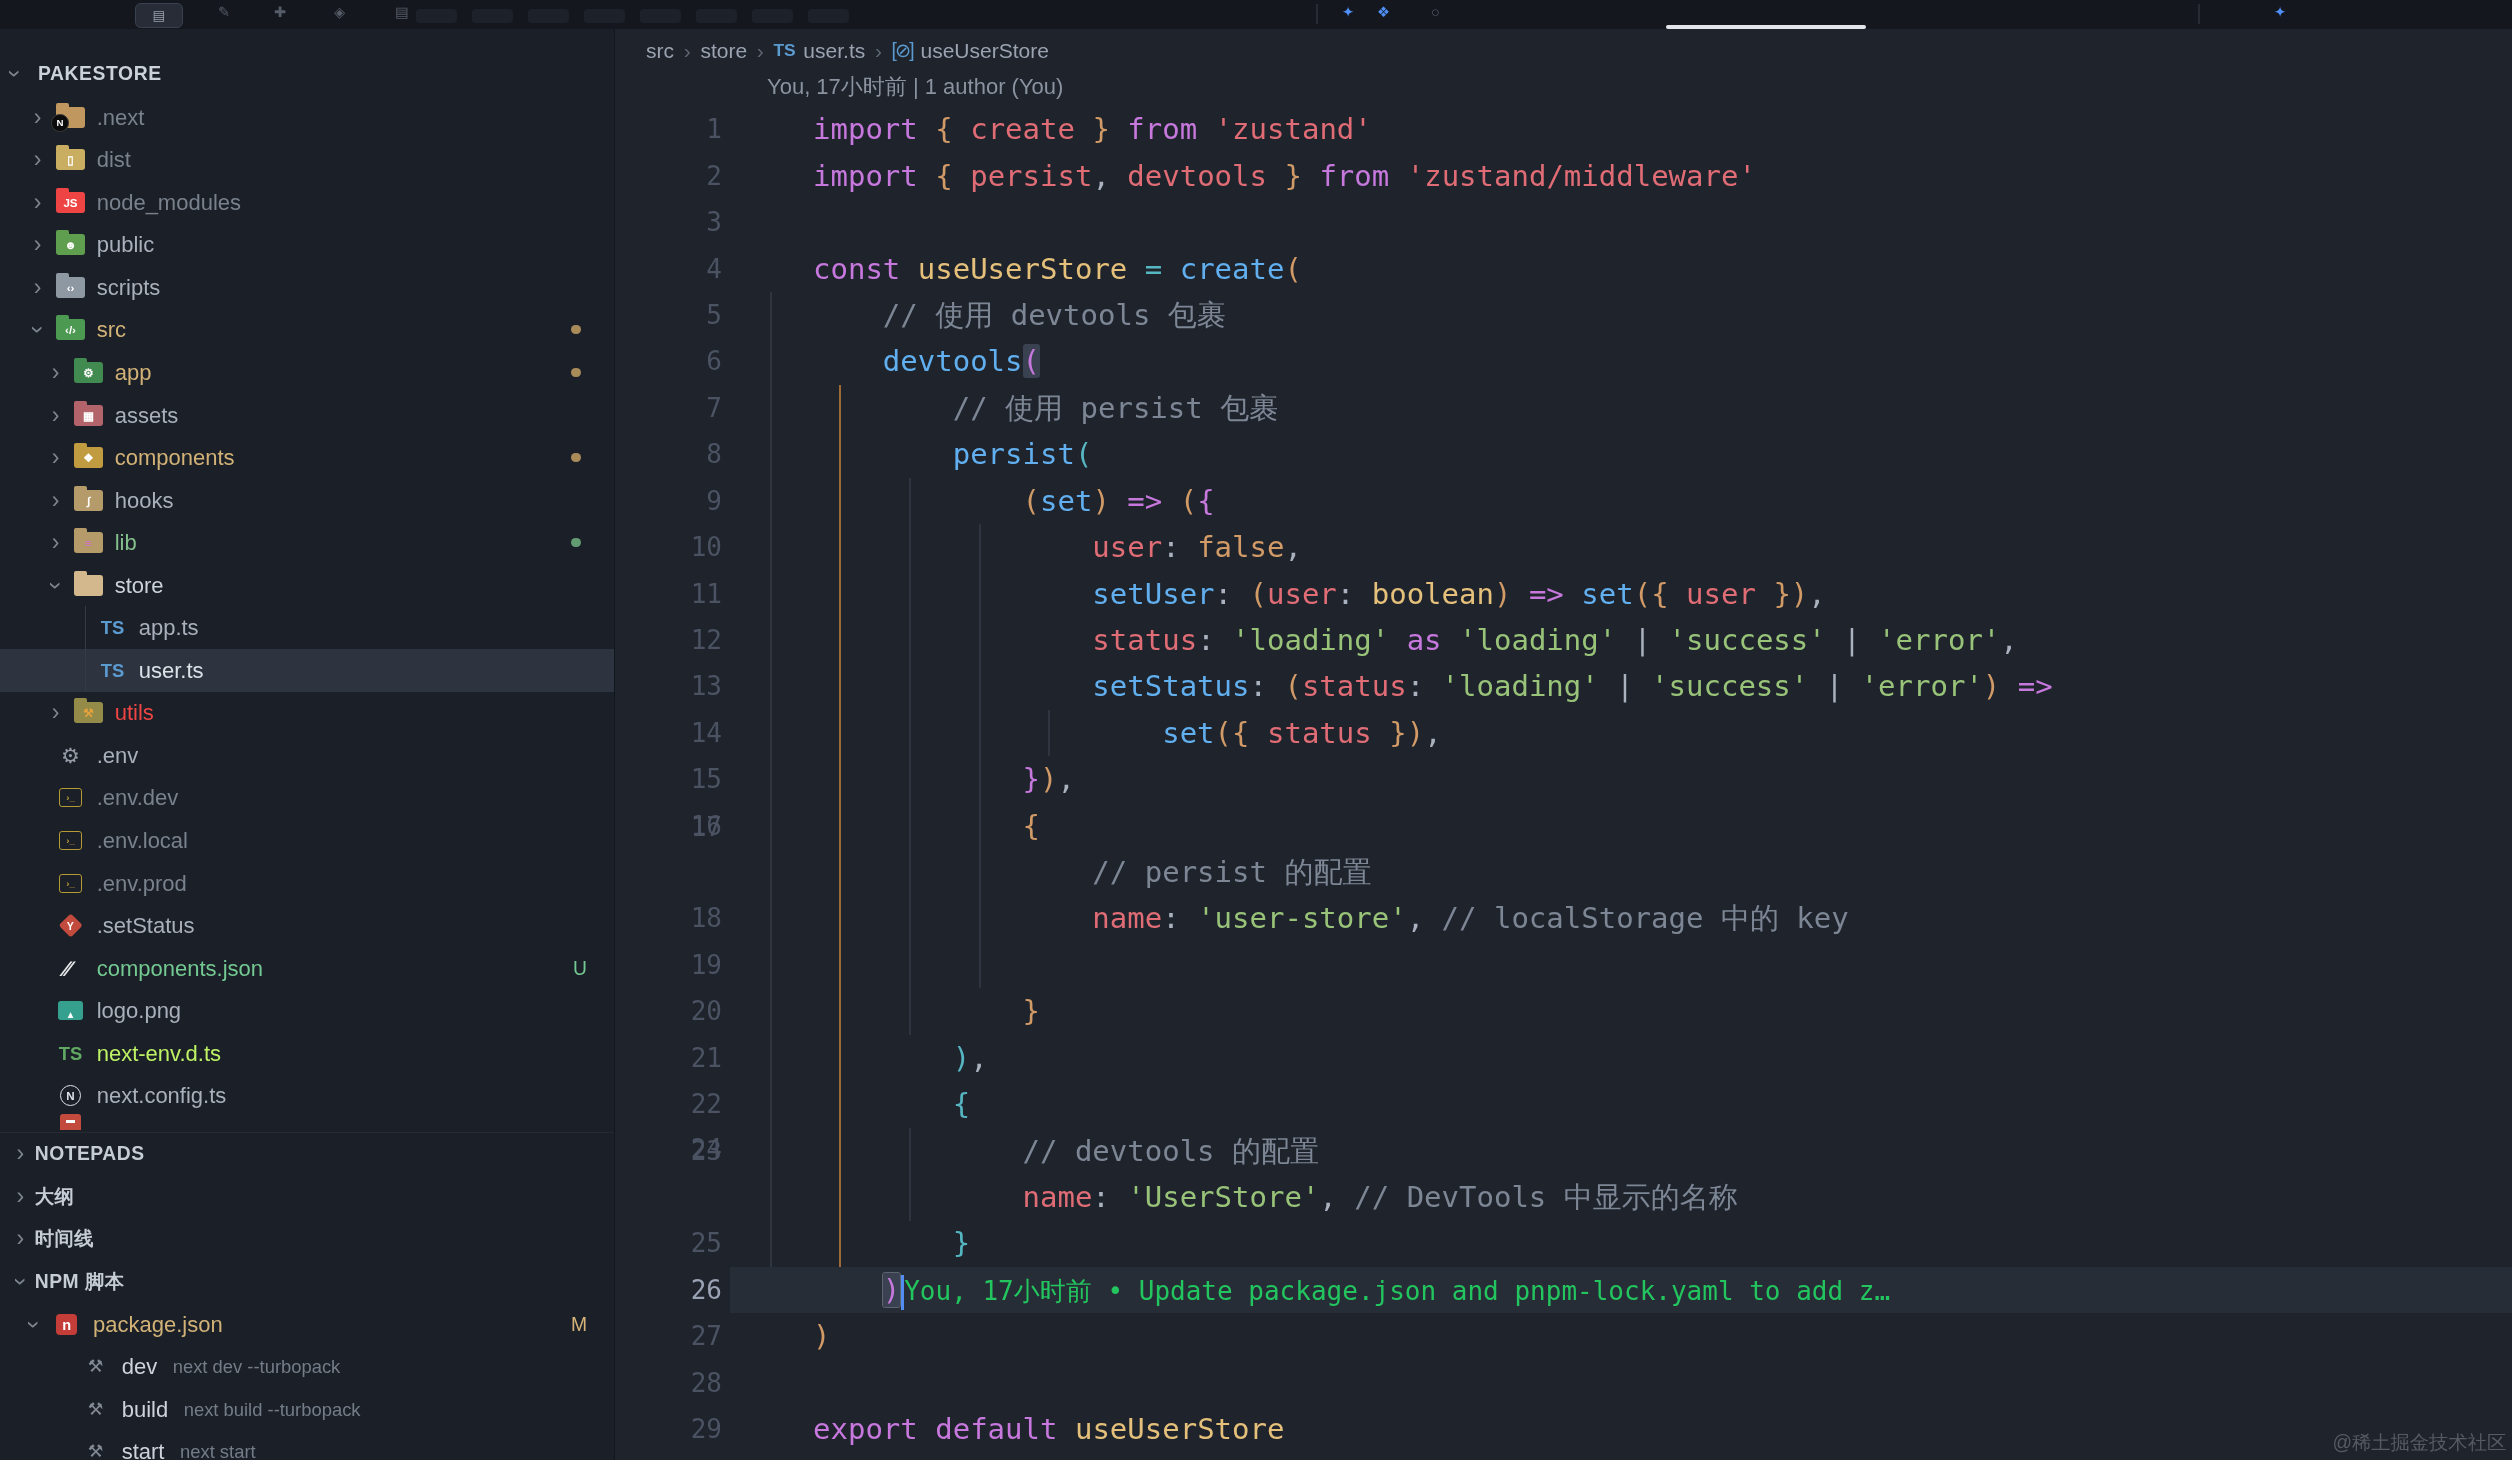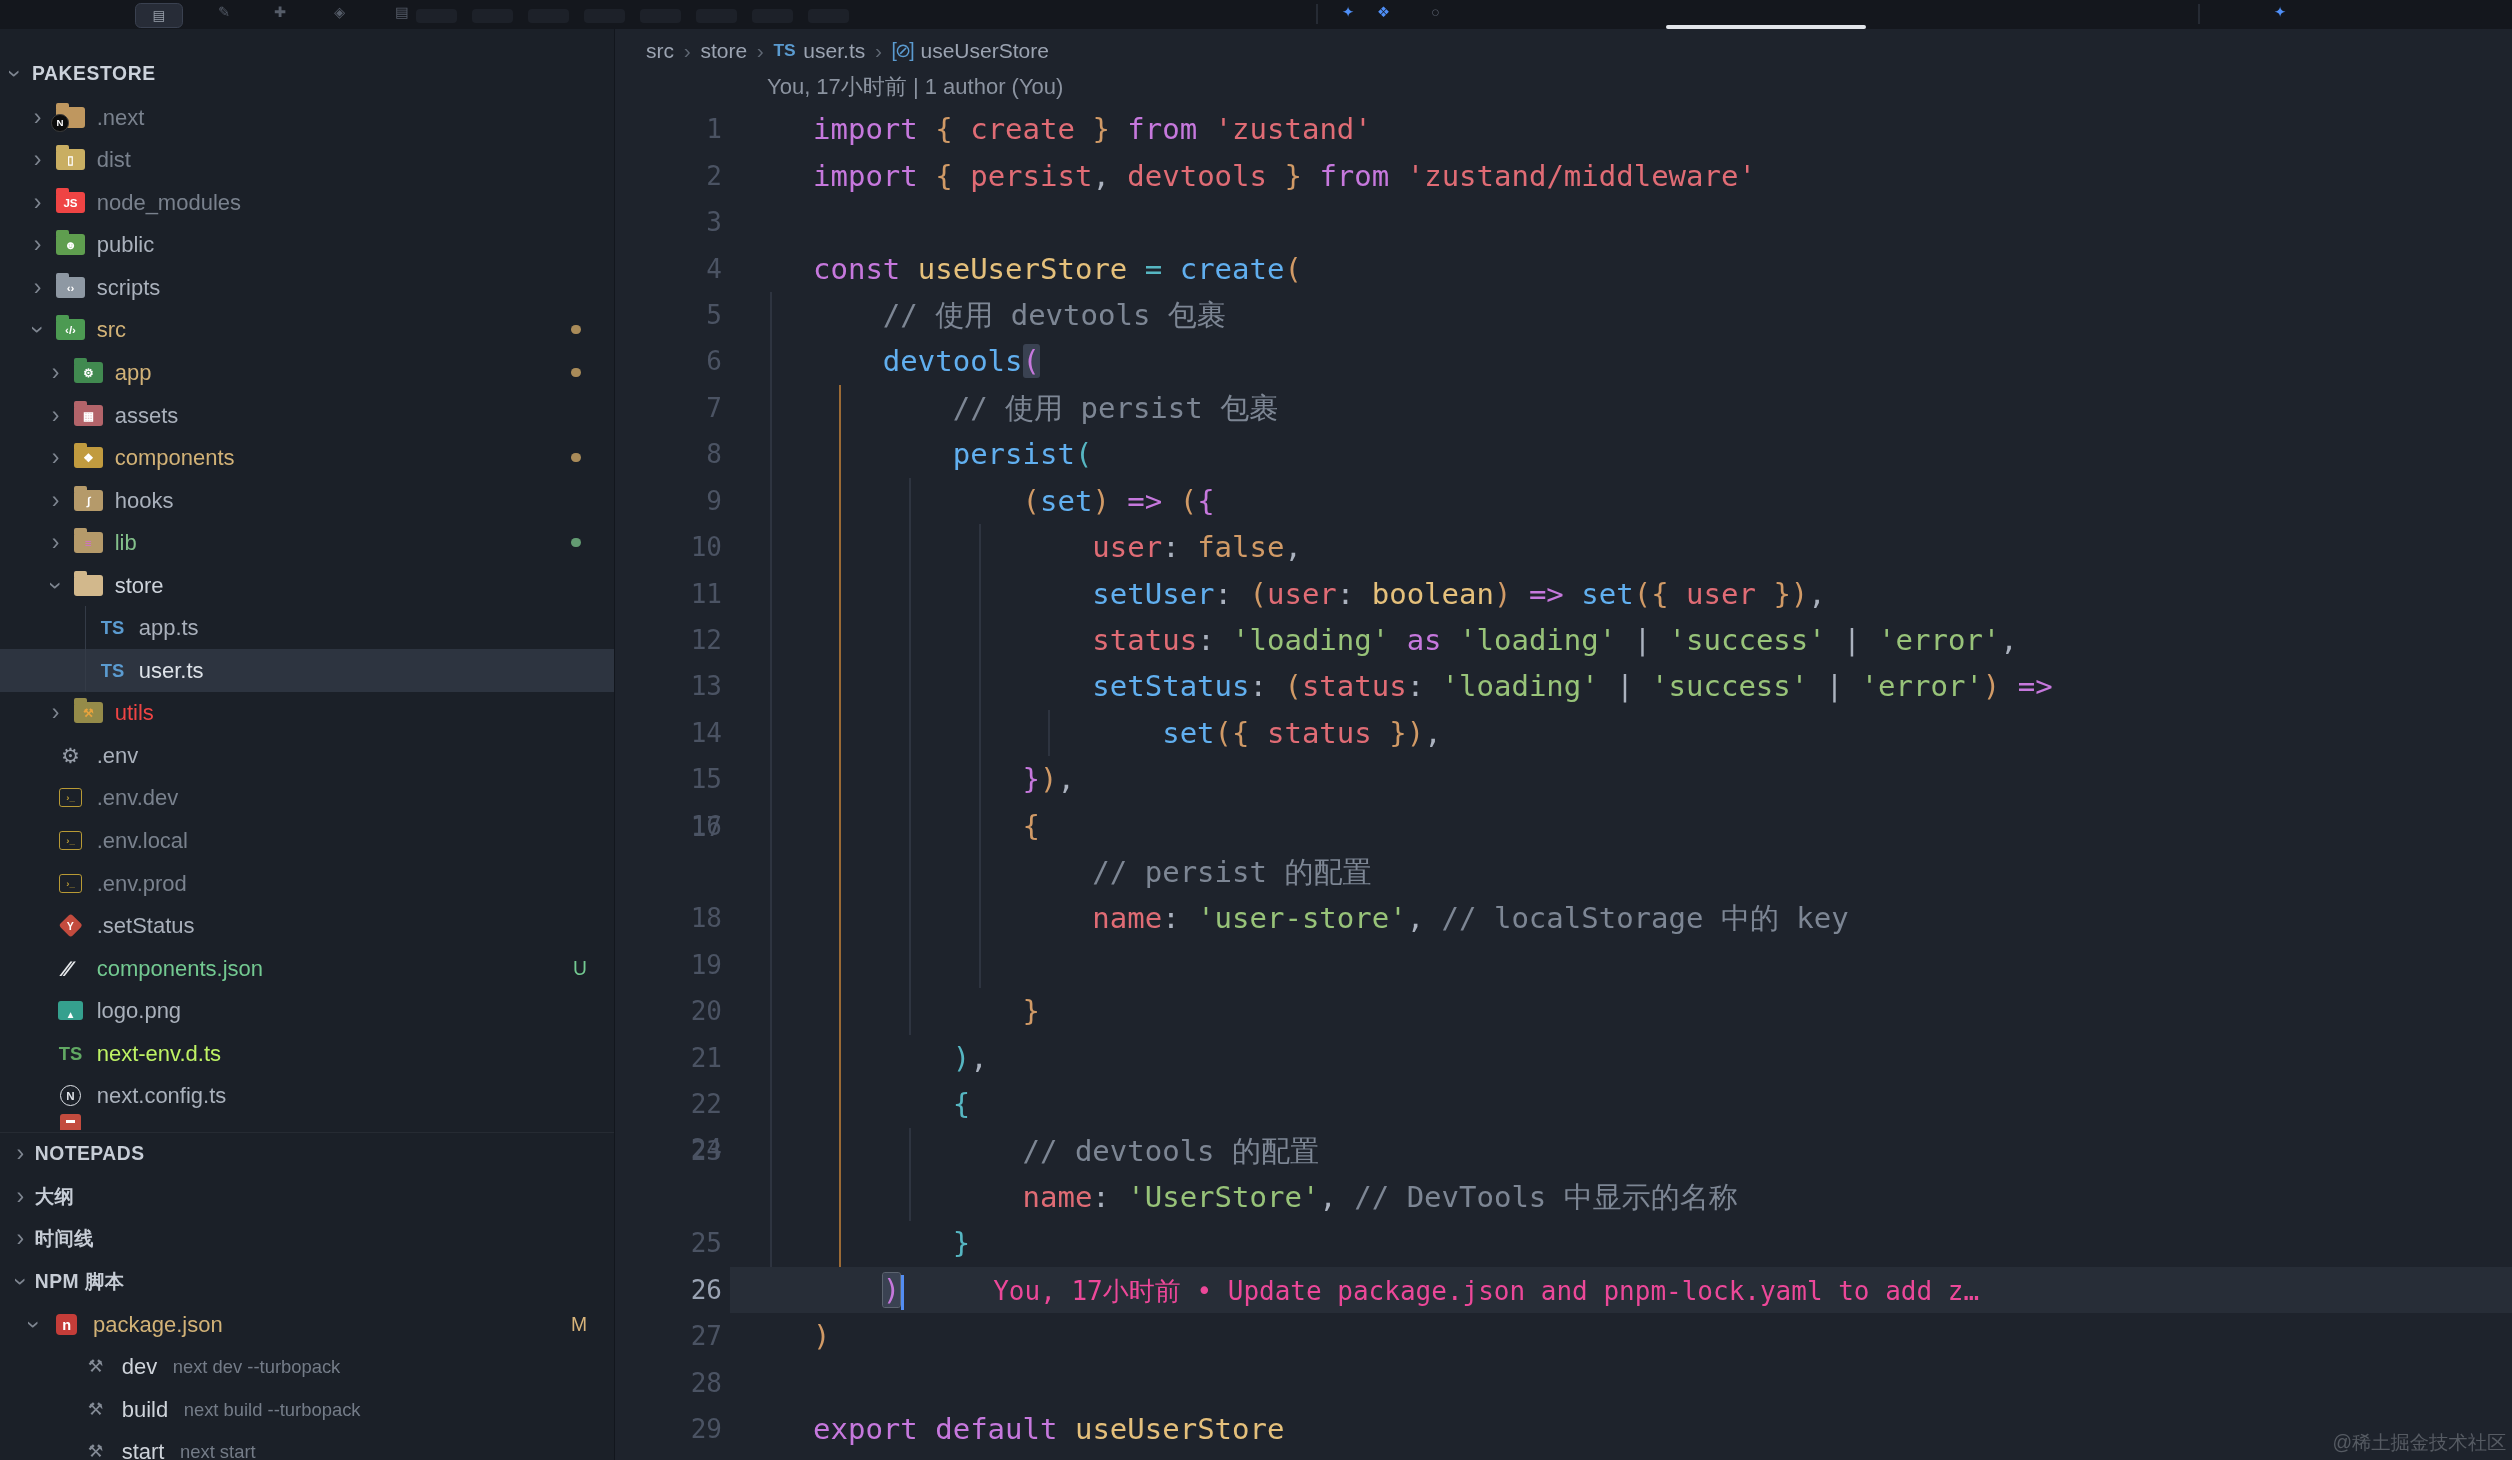--- a/index.html
+++ b/index.html
@@ -19,21 +19,21 @@
   .sb-row{position:absolute;left:0;width:614px;height:43px;display:flex;align-items:center;box-sizing:border-box;}
   .sb-row.sel{background:#2d3440;}
   .sb-chev{width:29px;flex:0 0 29px;text-align:center;font-size:23px;color:#7e8590;line-height:1;}
   .sb-chev.down{transform:rotate(90deg);}
   .sb-iconbox{width:37px;flex:0 0 37px;display:flex;align-items:center;justify-content:center;}
   .sb-label{font-size:22px;margin-left:7.7px;white-space:nowrap;}
   .sb-cmd{font-size:18.4px;color:#747c88;margin-left:15.5px;white-space:nowrap;}
   .sb-dot{position:absolute;right:33px;top:50%;margin-top:-4.8px;width:9.7px;height:9.7px;border-radius:50%;}
   .sb-badge{position:absolute;right:27px;top:50%;transform:translateY(-50%);font-size:19.3px;}
   .sb-header{font-size:19.3px;font-weight:bold;color:#c7cdd6;letter-spacing:0.5px;}
-  #pk-title .sb-label{font-size:19.3px;font-weight:bold;color:#ccd2db;letter-spacing:0.6px;margin-left:3px;}
+  #pk-title .sb-label{font-size:19.3px;font-weight:bold;color:#ccd2db;letter-spacing:0.6px;margin-left:9px;}
   .fold{position:relative;width:29px;height:20.3px;border-radius:2.9px;display:flex;align-items:center;justify-content:center;}
   .fold:before{content:"";position:absolute;top:-4.8px;left:0;width:12.6px;height:6.8px;border-radius:1.9px 1.9px 0 0;background:inherit;}
   .fold .fg{font-size:11.6px;font-weight:bold;color:#fff;line-height:1;}
   .fold .ncirc{position:absolute;left:-4.8px;bottom:-3.9px;width:15.5px;height:15.5px;border-radius:50%;background:#0c0c0c;
                color:#fff;font-size:9.7px;font-weight:bold;display:flex;align-items:center;justify-content:center;border:1px solid #3a3a3a;}
   .ic-ts{font-weight:bold;font-size:18.4px;color:#5b9bd0;}
   .ic-ts.green{color:#61a863;}
   .ic-gear{font-size:21px;color:#959ca7;line-height:1;}
   .ic-term{width:21px;height:17.4px;border:1.9px solid #b89a35;border-radius:2.9px;color:#b89a35;font-size:9.7px;font-weight:bold;
            display:flex;align-items:center;justify-content:center;}
@@ -69,21 +69,21 @@
   .gut{position:absolute;left:614px;width:108px;height:46px;line-height:46px;text-align:right;z-index:3;
        font-family:"DejaVu Sans Mono", monospace;font-size:26px;color:#4b5363;}
   .gut.active{color:#9aa3b3;}
   .tk{display:inline;}
   .kw{color:#c678dd;} .nm{color:#e06c75;} .fn{color:#61afef;} .ty{color:#e5c07b;}
   .st{color:#98c379;} .sr{color:#e06c75;} .cm{color:#7d8694;} .fg{color:#abb2bf;}
   .b1{color:#d19a66;} .b2{color:#c678dd;} .b3{color:#56b6c2;} .op{color:#56b6c2;}
   .match{background:#3a4252;border-radius:2.9px;}
   .match2{background:#3a4252;border-radius:1.9px;outline:1.5px solid #5c6470;}
   .cursor{display:inline-block;width:2.9px;height:35px;background:#538df2;vertical-align:middle;margin-left:1px;}
-  .blame26{color:#ec4899;font-size:26px;margin-left:89px;}
+  .blame26{color:#22c55e;font-size:26px;}
   #watermark{position:absolute;right:5.8px;bottom:3.9px;font-size:19.3px;color:#565b63;z-index:50;}
 </style>
 </head>
 <body>
 
 <div id="app">
 
   <div id="topbar">
       <div class="tb-btn" style="left:135px;width:46px">▤</div>
       <div class="tb-ic" style="left:218px">✎</div>

